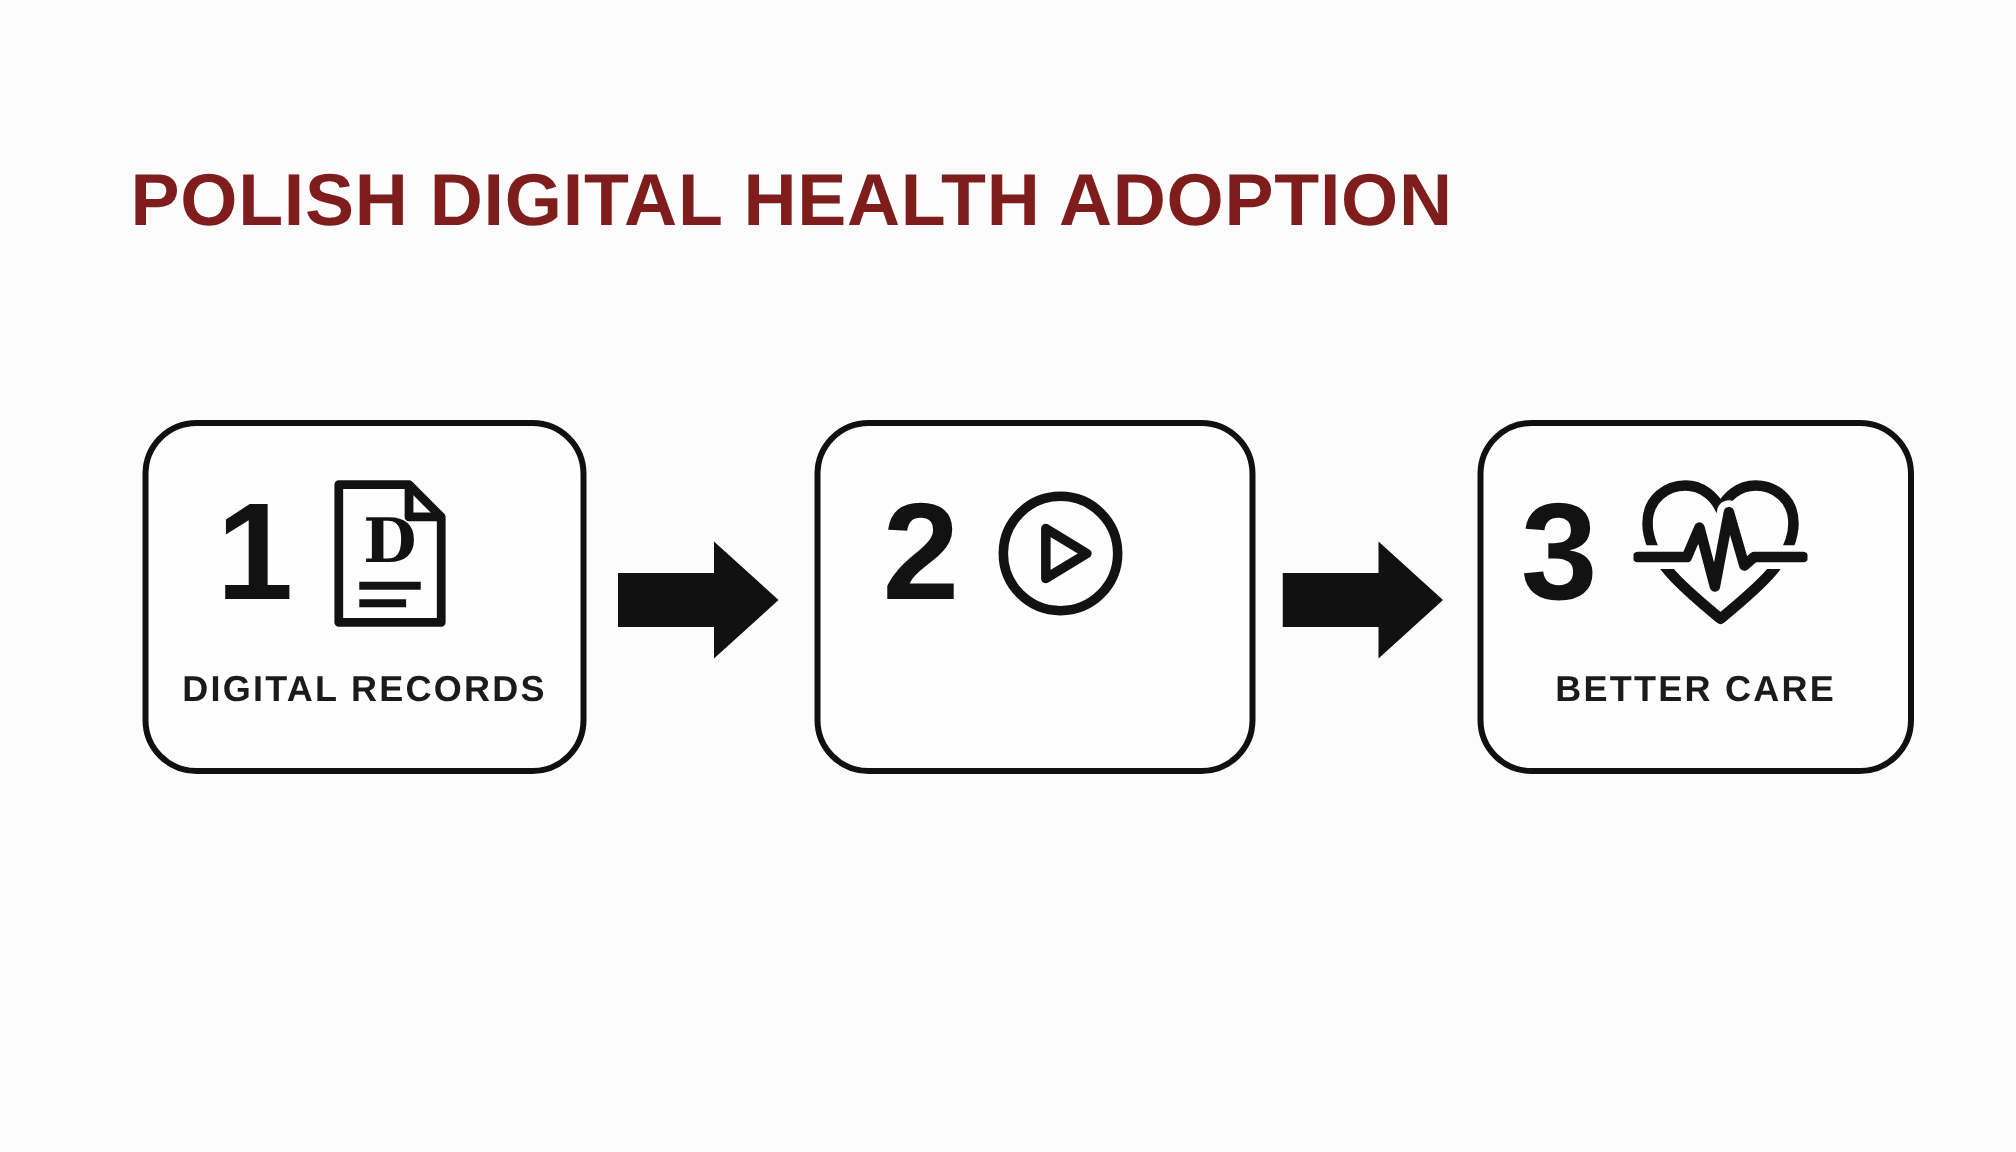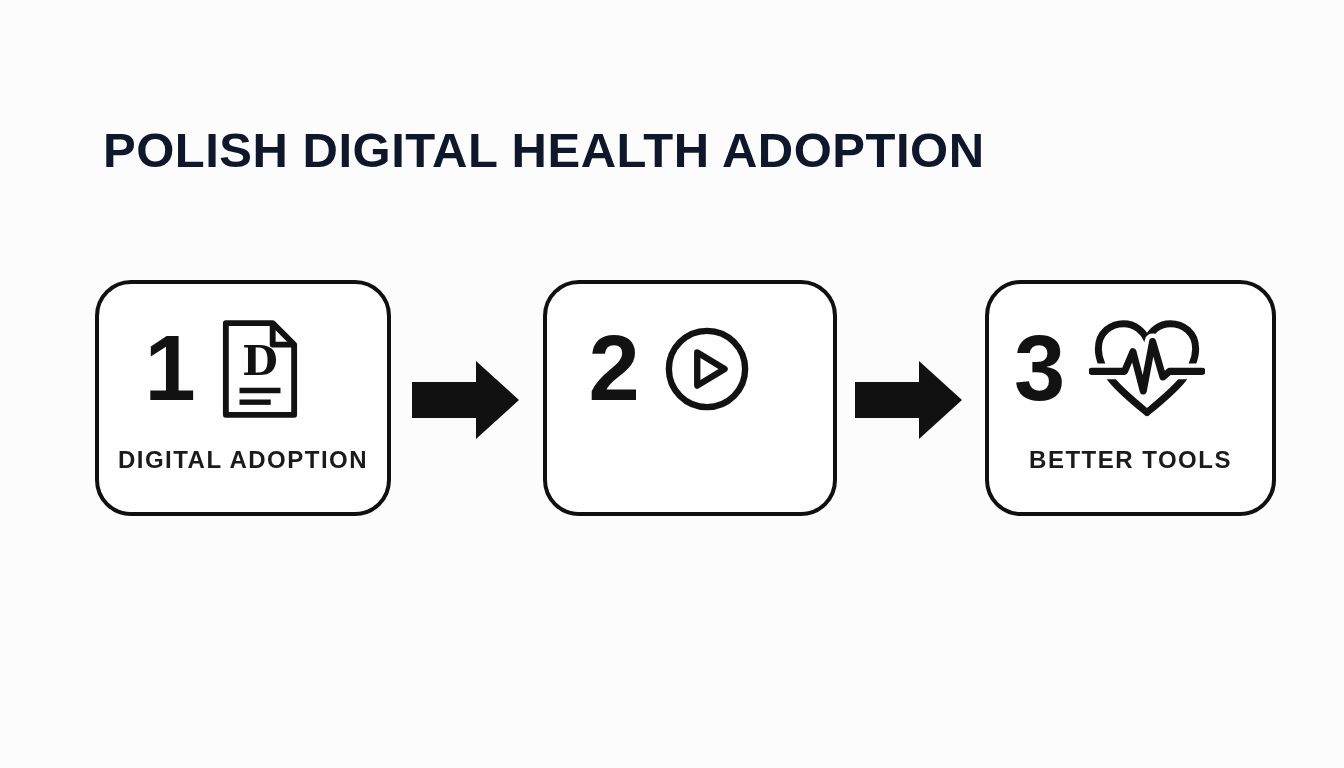--- a/index.html
+++ b/index.html
@@ -7,25 +7,25 @@
     width: 1344px; height: 768px;
     background: #fcfcfc;
     font-family: "Liberation Sans", sans-serif;
     position: relative;
     overflow: hidden;
     color: #141414;
   }
   .title {
     position: absolute;
     left: 87px; top: 106px;
-    margin: 16px;
+    margin: 0;
     font-size: 49px;
     font-weight: 800;
     letter-spacing: 0.5px;
-    color: #0f172a;
+    color: #7f1d1d;
     white-space: nowrap;
   }
   .step-box {
     position: absolute;
     top: 280px;
     height: 236px;
     background: #fefefe;
     border: 4px solid #101010;
     border-radius: 36px;
     box-sizing: border-box;
@@ -84,21 +84,21 @@
       <span class="icon">
         <svg width="80" height="100" viewBox="0 0 82 102">
           <path class="stroke-ink" stroke-width="6" stroke-linejoin="round" d="M6 4 H54 L76 26 V98 H6 Z"></path>
           <path class="stroke-ink" stroke-width="6" stroke-linejoin="round" d="M54 4 V26 H76"></path>
           <text x="41" y="57" text-anchor="middle" font-family="DejaVu Serif, serif" font-weight="bold" font-size="42" fill="#121212">D</text>
           <path class="stroke-ink" stroke-width="5.5" d="M20 73 H62"></path>
           <path class="stroke-ink" stroke-width="5.5" d="M20 85 H52"></path>
         </svg>
       </span>
     </div>
-    <div class="label">DIGITAL ADOPTION</div>
+    <div class="label">DIGITAL RECORDS</div>
   </section>
 
   <div class="arrow" id="arrow1">
     <svg width="108" height="80" viewBox="0 0 108 80">
       <polygon points="0,22 64,22 64,1 107,40 64,79 64,58 0,58" fill="#111111"></polygon>
     </svg>
   </div>
 
   <section class="step-box" id="box2">
     <div class="row">
@@ -122,16 +122,16 @@
     <div class="row">
       <span class="num">3</span>
       <span class="icon">
         <svg width="116" height="105" viewBox="0 0 124 112">
           <path class="stroke-ink" stroke-width="7.5" stroke-linejoin="round" stroke-linecap="round" d="M62 102 C 38 82, 10 60, 10 34 C 10 16, 24 7, 37 7 C 49 7, 58 15, 62 24 C 66 15, 75 7, 87 7 C 100 7, 114 16, 114 34 C 114 60, 86 82, 62 102 Z"></path>
           <path stroke="#fefefe" fill="none" stroke-width="17" stroke-linejoin="round" stroke-linecap="round" d="M3 58 L38 58 L47 37 L58 79 L68 26 L79 64 L86 58 L121 58"></path>
           <path class="stroke-ink" stroke-width="7.5" stroke-linejoin="round" stroke-linecap="round" d="M3 58 L38 58 L47 37 L58 79 L68 26 L79 64 L86 58 L121 58"></path>
         </svg>
       </span>
     </div>
-    <div class="label">BETTER TOOLS</div>
+    <div class="label">BETTER CARE</div>
   </section>
 
 </div>
 
 </body></html>

